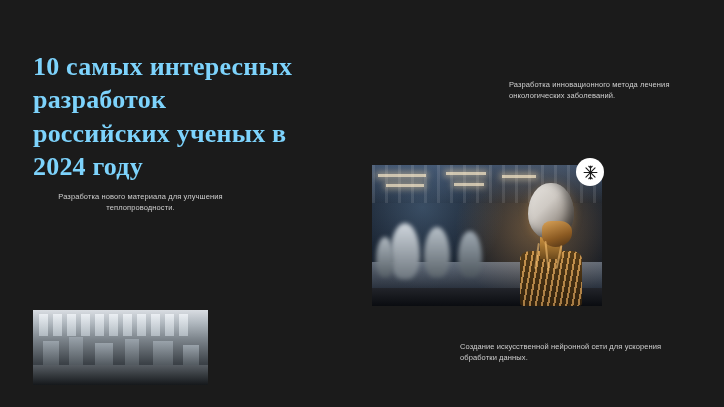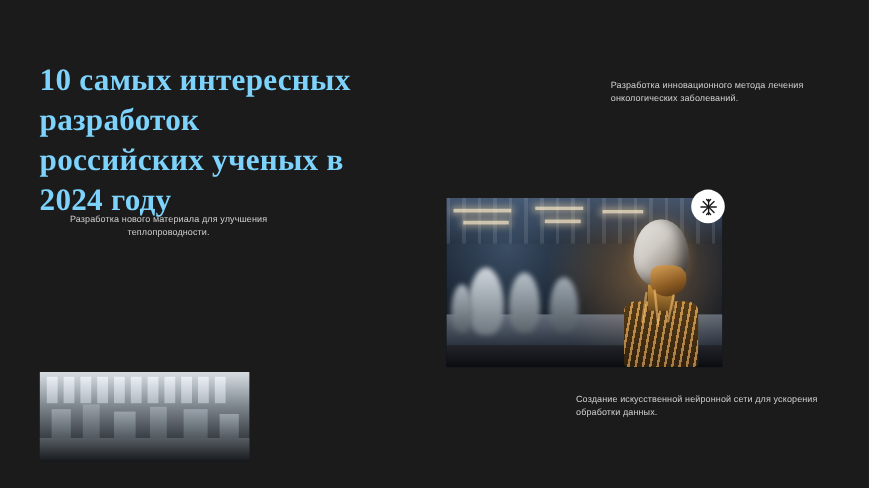--- a/index.html
+++ b/index.html
@@ -32,34 +32,35 @@
     color: #7dd3fc;
     letter-spacing: 0.2px;
     margin-top: 16px;
   }
   .caption {
     position: absolute;
     color: #cfcfcf;
     font-size: 7.5px;
     line-height: 1.45;
     letter-spacing: 0.1px;
+    margin-top: 14px;
   }
   .cap-topright {
     left: 509px;
     top: 66px;
     width: 180px;
   }
   .cap-left {
     left: 33px;
     top: 178px;
     width: 215px;
     text-align: center;
   }
   .cap-bottomright {
-    left: 480px;
+    left: 460px;
     top: 328px;
     width: 220px;
   }
 
   
   .photo-main {
     position: absolute;
     left: 372px;
     top: 165px;
     width: 230px;

